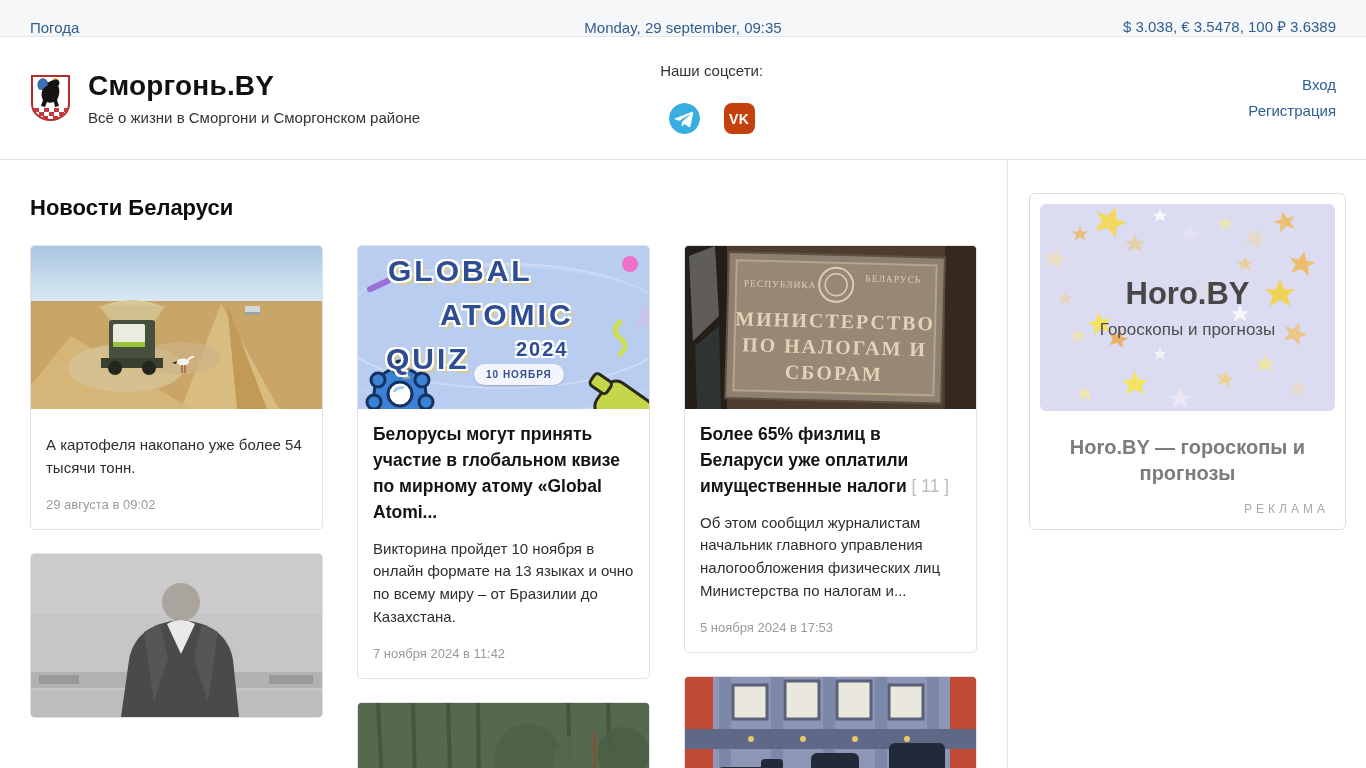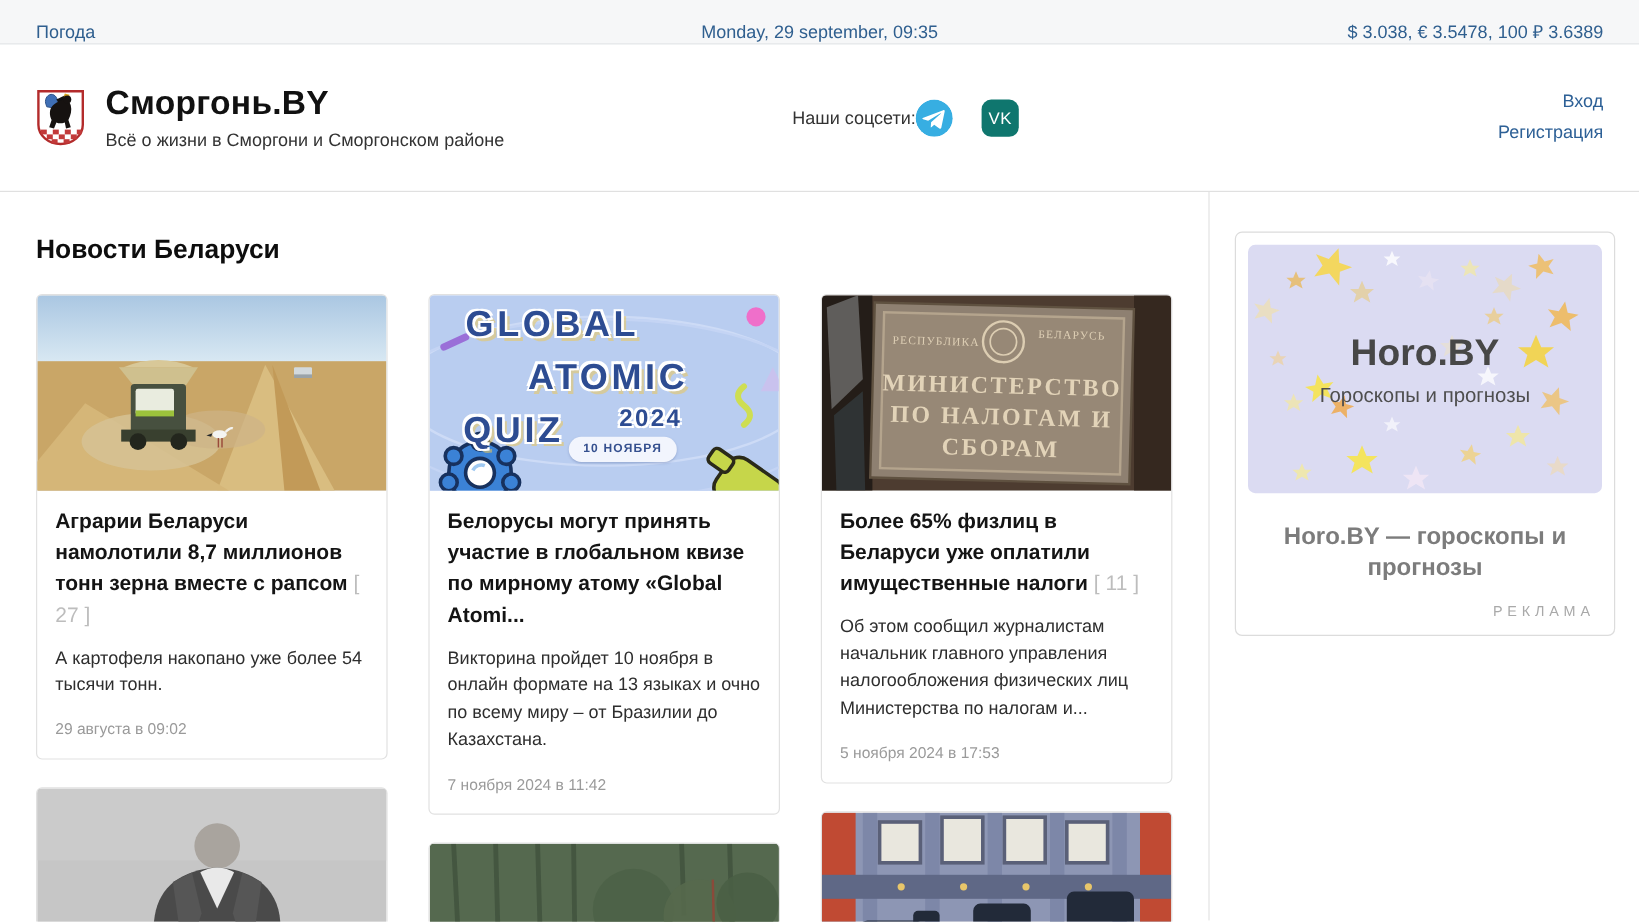--- a/index.html
+++ b/index.html
@@ -13,25 +13,25 @@
   .topbar .right { margin-left:auto; }
   .weather-link { color:#2f5f8f; cursor:pointer; }
 
   
   .header { height:123px; background:#fff; border-bottom:1px solid #e0e0e0;
     display:flex; align-items:center; padding:0 30px; }
   .brand { display:flex; align-items:center; gap:17px; }
   .brand-logo { width:41px; height:48px; flex:0 0 auto; cursor:pointer; }
   .site-title { font-size:28px; font-weight:bold; color:#111; letter-spacing:.2px; cursor:pointer; }
   .site-tagline { font-size:15px; color:#333; margin-top:7px; }
-  .socials { display:flex; align-items:center; margin-left:240px; }
+  .socials { display:flex; align-items:center; gap:24px; margin-left:240px;flex-direction:column; }
   .socials-label { font-size:15px; color:#333; }
   .soc-icons { display:flex; gap:24px; }
   .soc-btn { width:31px; height:31px; border-radius:50%; cursor:pointer; display:block; }
-  .soc-btn.vk { border-radius:8px; background:#0f766e; color:#fff; font-weight:normal;
+  .soc-btn.vk { border-radius:8px; background:#c2410c; color:#fff; font-weight:bold;
     font-size:14px; display:flex; align-items:center; justify-content:center; letter-spacing:.5px; }
   .auth { margin-left:auto; text-align:right; font-size:15px; color:#2d6096; line-height:1.75; }
   .auth a { display:block; color:#2d6096; text-decoration:none; cursor:pointer; }
 
   
   .page-body { display:flex; height:607px; }
   .main { width:1024px; padding:35px 30px 0; }
   .sidebar { width:411px; border-left:1px solid #e3e3e3; padding:33px 20px 0 21px; }
 
   .section-title { font-size:22px; font-weight:bold; color:#0d0d0d; margin-bottom:24px; }
@@ -160,21 +160,20 @@
               <rect x="214" y="60" width="15" height="9" rx="1" fill="#d2d9dc"></rect>
               <rect x="214" y="66" width="15" height="3" fill="#9aa3a8"></rect>
               <ellipse cx="152" cy="116" rx="6" ry="3.4" fill="#f4f4f2"></ellipse>
               <path d="M146 115 l-5 2 4 1 z" fill="#26282a"></path>
               <path d="M157 114 q4 -4 6 -3" stroke="#f4f4f2" stroke-width="2" fill="none"></path>
               <line x1="151" y1="119" x2="151" y2="127" stroke="#9a4a3a" stroke-width="1.2"></line>
               <line x1="154" y1="119" x2="154" y2="127" stroke="#9a4a3a" stroke-width="1.2"></line>
             </svg>
           </div>
           <div class="card-body">
-            <div class="card-title"><span>Аграрии Беларуси намолотили 8,7 миллионов тонн зерна вместе с рапсом</span> <span class="card-count">[ 27 ]</span></div>
             <div class="card-excerpt">А картофеля накопано уже более 54 тысячи тонн.</div>
             <div class="card-date">29 августа в 09:02</div>
           </div>
         </div>
 
         <div class="card">
           <div class="card-img">
             <svg width="293" height="163" viewBox="0 0 293 163">
               <rect width="293" height="163" fill="#c6c6c6"></rect>
               <rect width="293" height="60" fill="#cbcbcb"></rect>

